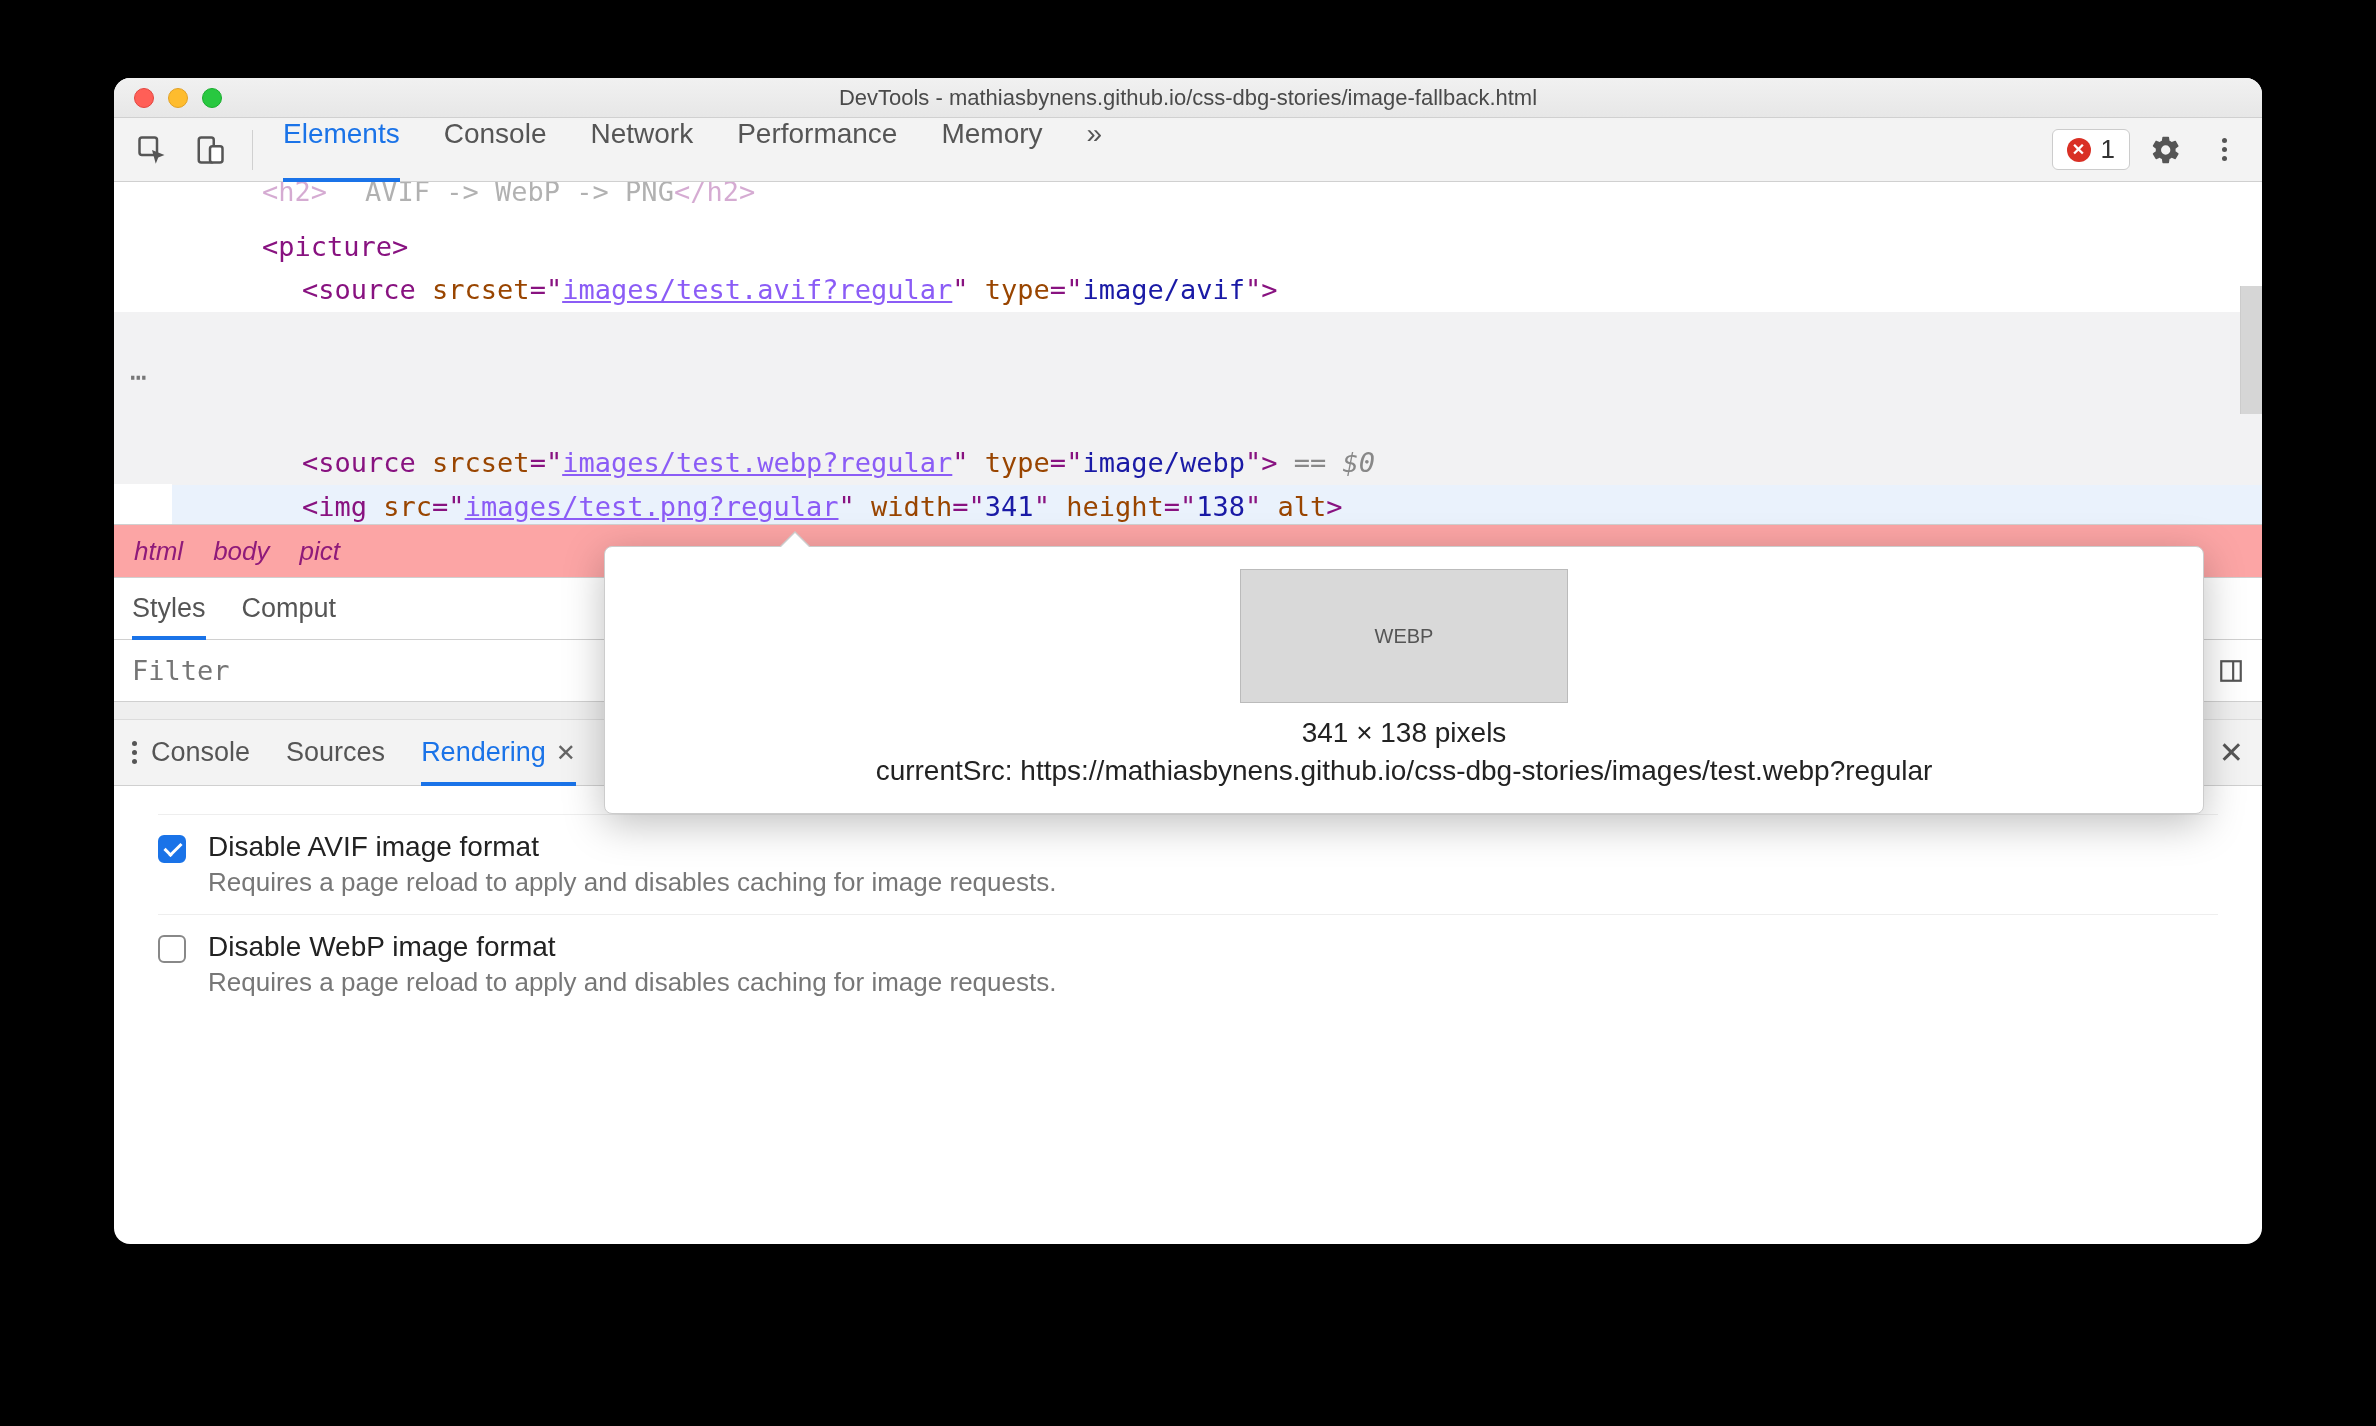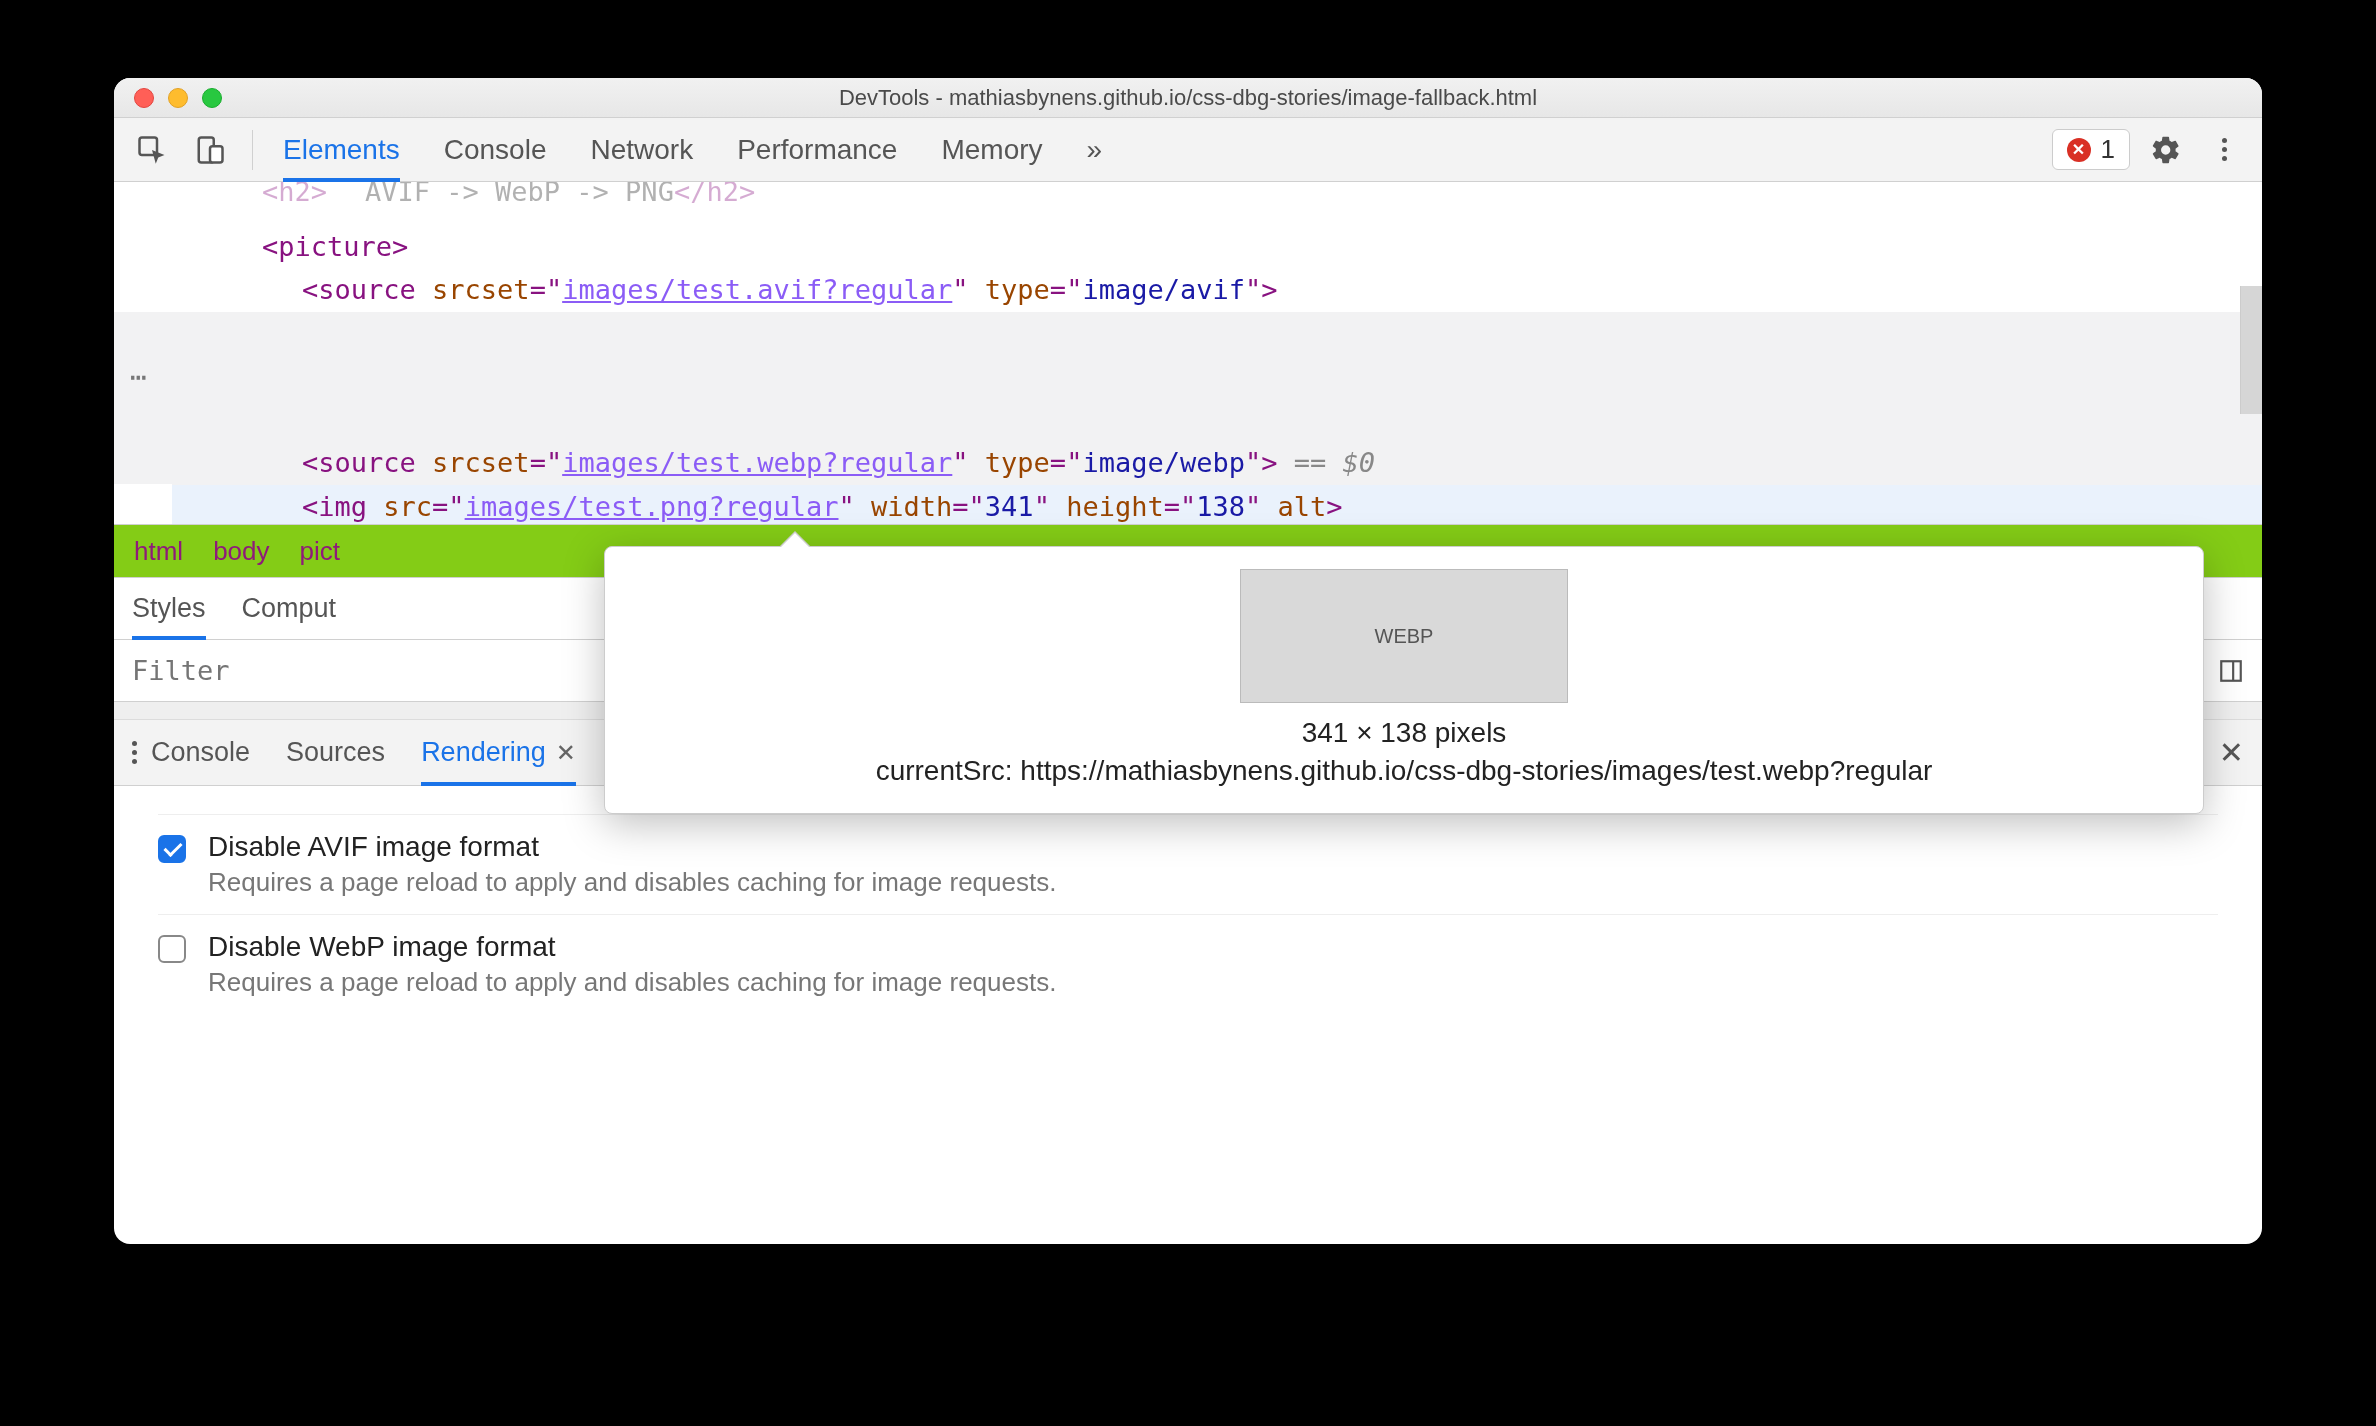--- a/index.html
+++ b/index.html
@@ -41,21 +41,21 @@
     height: 64px;
     border-bottom: 1px solid #d0d0d0;
     display:flex; align-items:center;
     background:#f3f3f3;
     padding: 0 16px;
     gap: 14px;
   }
   .icon-btn { width:44px; height:44px; display:flex; align-items:center; justify-content:center; color:#555;}
   .vdiv { width:1px; height:40px; background:#d0d0d0; margin:0 6px;}
   .tabs-main { display:flex; align-items:center; gap: 44px; font-size:28px; color:#555; height:100%; padding-left: 10px;}
-  .tab-item { height:100%; display:flex; align-items:center; position:relative; cursor:default;}
+  .tab-item { height:100%; display:flex; position:relative; cursor:default;}
   .tab-item.active { color:#1a73e8; }
   .tab-item.active::after { content:""; position:absolute; bottom:-1px; left:0; right:0; height:4px; background:#1a73e8;}
   .spacer { flex:1; }
   .error-badge {
     border:1px solid #ccc; border-radius:6px; padding:4px 14px; display:flex; align-items:center; gap:10px; background:#fff;
   }
   .err-circle { width:24px; height:24px; border-radius:50%; background:#d93025; color:#fff; display:flex; align-items:center;justify-content:center; font-size:16px; font-weight:bold;}
   .err-count { font-size:26px; color:#333; }
   
   .code-area {
@@ -79,21 +79,21 @@
   .dimmed { opacity:0.35; }
   .line-hover { background:#f2f2f3; }
   .line-selected { background:#eaf2fc; }
   .gutter-dots { position:absolute; left:16px; color:#777; }
   .eq-dollar { color:#888; font-style:italic;}
   .faded-top { color:#888; position:relative; top:-12px;}
   
   .breadcrumb {
     height:54px; border-top:1px solid #d0d0d0; border-bottom:1px solid #d0d0d0;
     display:flex; align-items:center; gap:30px; padding-left:20px;
-    font-size:26px; color:#8f1a7a; background:#84cc16;
+    font-size:26px; color:#8f1a7a; background:#fca5a5;font-style:italic;
   }
   
   .styles-bar { height:62px; display:flex; align-items:center; border-bottom:1px solid #d0d0d0; background:#fff;}
   .styles-tabs { display:flex; gap:36px; font-size:27px; color:#555; padding-left:18px; height:100%;}
   .styles-tab { height:100%; display:flex; align-items:center; position:relative;}
   .styles-tab.active::after { content:""; position:absolute; left:0; right:0; bottom:-1px; height:4px; background:#1a73e8;}
   
   .filter-row { height:62px; display:flex; align-items:center; padding:0 18px; border-bottom:1px solid #d0d0d0; background:#fff; font-family:Menlo,monospace;}
   .filter-input { flex:1; border:none; font-size:27px; color:#777; font-family:inherit; outline:none; }
   .filter-right { display:flex; align-items:center; gap:22px; font-size:27px; color:#666;}

